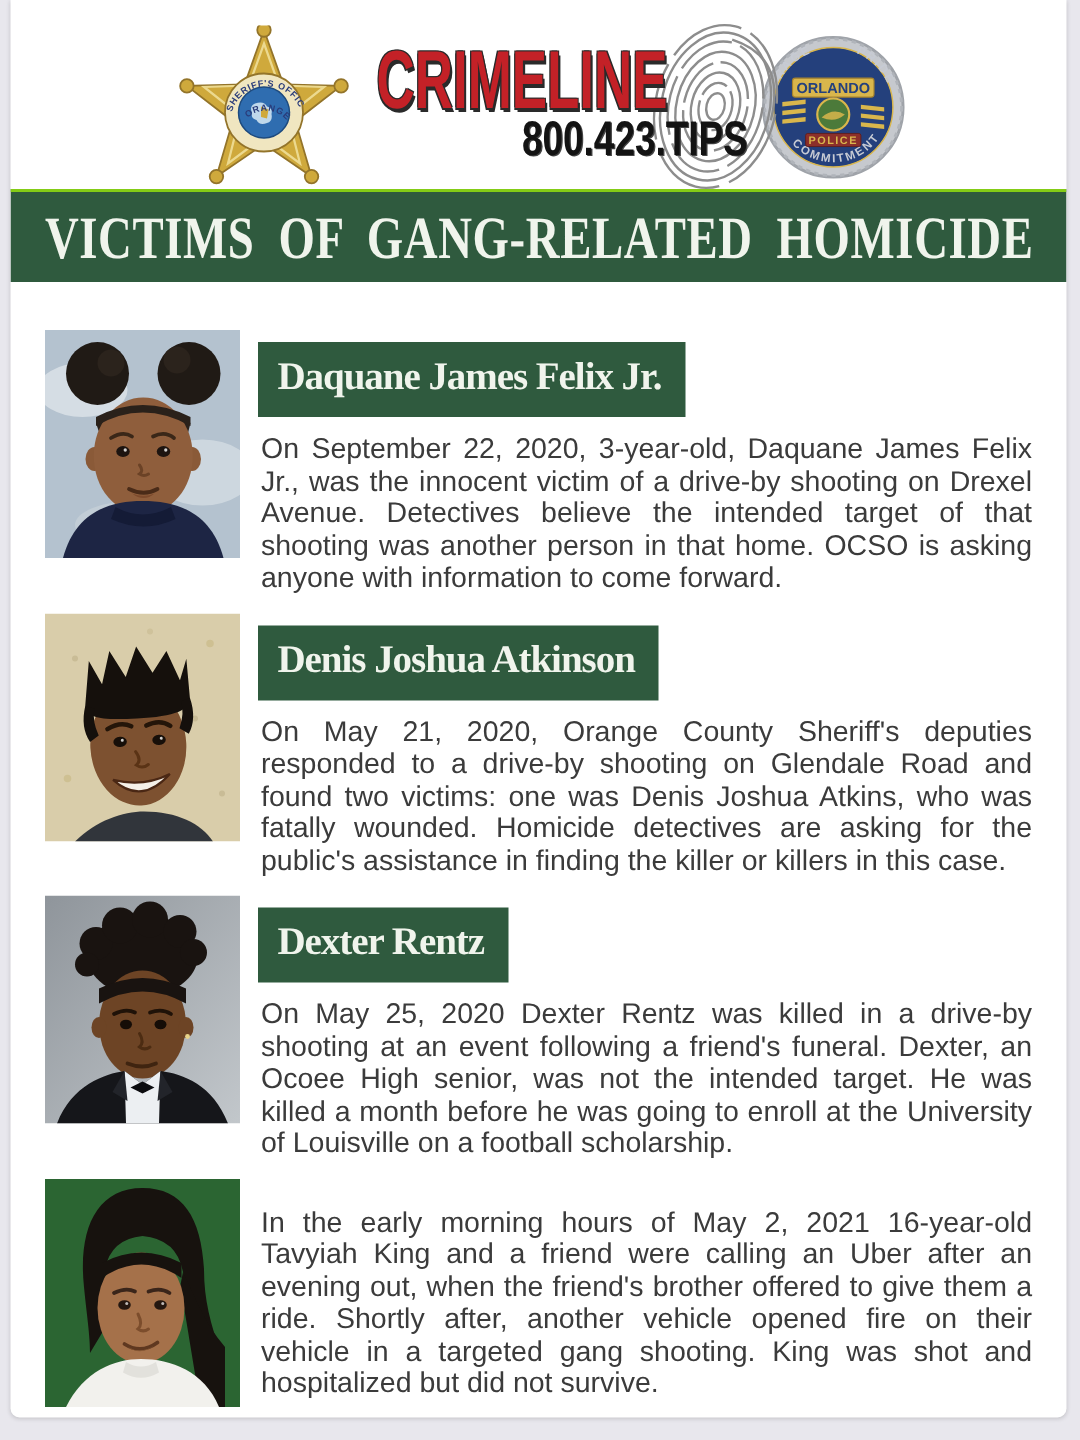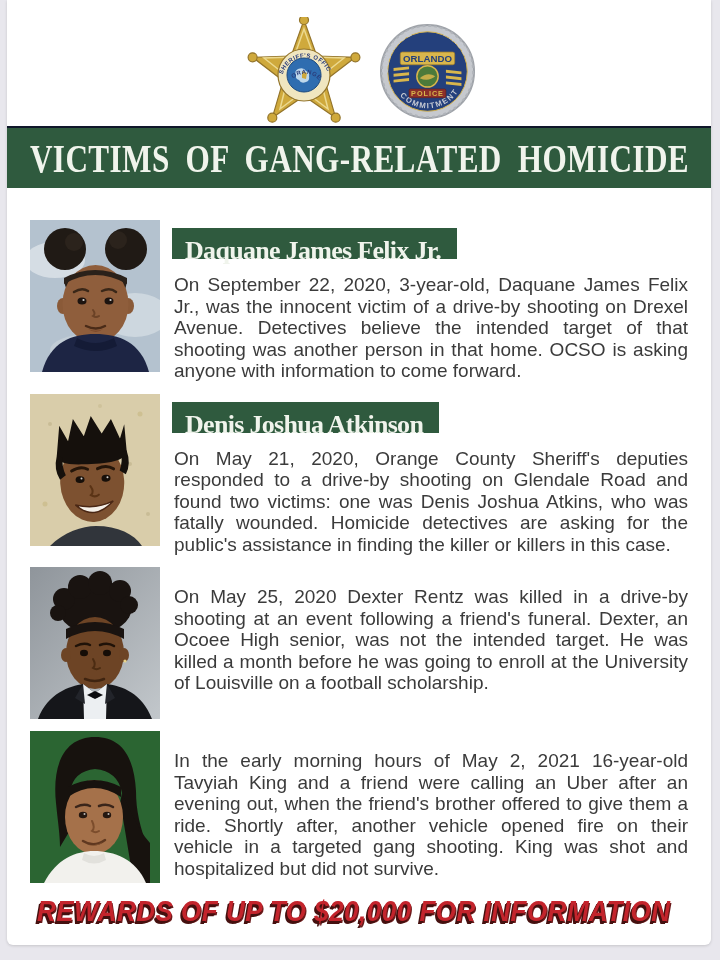--- a/index.html
+++ b/index.html
@@ -34,38 +34,38 @@
     position:absolute;right:-6px;top:54px;z-index:1;
     font-size:30px;font-weight:bold;color:#131313;white-space:nowrap;
     transform:scaleX(0.82) scaleY(1.08);transform-origin:right top;
     text-shadow:1px 1px 0 #444;
   }
   .orlando-badge{width:97px;height:97px;flex:0 0 auto;}
   
   .title-banner{
     margin-top:2px;background:#2f5a3e;height:60px;
     display:flex;align-items:center;justify-content:center;
-    border-top:2px solid #0f172a;
+    border-top:2px solid #84cc16;
   }
   .title-banner .inner{
     font-family:"Liberation Serif", serif;font-weight:bold;
     font-size:40px;color:#f0f4ec;white-space:nowrap;
     word-spacing:10px;letter-spacing:0.5px;
     transform:scaleX(0.78);transform-origin:center;
   }
   
   .entries{padding:32px 23px 0 23px;}
   .entry{display:flex;gap:12px;margin-bottom:12px;}
   .photo{width:130px;height:152px;flex:0 0 auto;display:block;}
   .entry-content{flex:1;min-width:0;margin-top:8px;}
   .name-banner{
     display:inline-block;background:#2f5a3e;
     font-family:"Liberation Serif", serif;font-weight:bold;
     font-size:26px;letter-spacing:-0.7px;color:#f0f4ec;
-    line-height:45px;height:31px;padding:0 16px 0 13px;
+    line-height:45px;height:50px;padding:0 16px 0 13px;
     white-space:nowrap;
   }
   .desc{
     margin:11px 0 0 2px;font-size:19px;line-height:21.5px;
     color:#3b3b3b;text-align:justify;
   }
   
   .reward{
     margin:8px 0 0 30px;
     font-size:26px;font-weight:bold;font-style:italic;
@@ -98,20 +98,37 @@
         <circle cx="8.6" cy="40.3" r="4.5" fill="#cfa93c"></circle>
       </g>
       <circle cx="60" cy="58" r="26" fill="#f0e6c0" stroke="#93742a" stroke-width="1.2"></circle>
       <circle cx="60" cy="58" r="17" fill="#2f6db0" stroke="#1d4a7e" stroke-width="1"></circle>
       <path d="M54,52 q6,-2 8,2 q4,1 3,5 q1,5 -3,6 q-5,2 -7,-2 q-4,-1 -3,-5 q-2,-4 2,-6 Z" fill="#cfe3f2" opacity="0.9"></path>
       <path d="M58,54 l5,2 l-1,6 l-4,-1 Z" fill="#cfa93c"></path>
       <text class="band-text"><textPath href="#bandTop" startOffset="4%">SHERIFF'S OFFICE</textPath></text>
       <text class="band-text"><textPath href="#bandBottom" startOffset="22%">ORANGE</textPath></text>
     </svg>
 
+    <div class="crimeline">
+      <svg class="fingerprint" width="84" height="112" viewBox="0 0 84 112">
+        <g transform="rotate(14 42 56)" fill="none" stroke="#8d8d8d" stroke-width="1.6">
+          <ellipse cx="42" cy="56" rx="6" ry="9"></ellipse>
+          <ellipse cx="42" cy="56" rx="11" ry="16" stroke-dasharray="20 4"></ellipse>
+          <ellipse cx="42" cy="56" rx="16" ry="23"></ellipse>
+          <ellipse cx="42" cy="56" rx="21" ry="30" stroke-dasharray="34 5"></ellipse>
+          <ellipse cx="42" cy="56" rx="26" ry="37"></ellipse>
+          <ellipse cx="42" cy="56" rx="31" ry="44" stroke-dasharray="40 6"></ellipse>
+          <ellipse cx="42" cy="56" rx="36" ry="50"></ellipse>
+          <ellipse cx="42" cy="56" rx="40" ry="55" stroke-dasharray="52 7"></ellipse>
+          <path d="M42,10 C70,12 80,30 80,56"></path>
+        </g>
+      </svg>
+      <div class="crimeline-title">CRIMELINE</div>
+      <div class="crimeline-phone">800.423.TIPS</div>
+    </div>
 
     <svg class="orlando-badge" viewBox="0 0 100 100">
       <defs>
         <path id="opdLeft" d="M10,58 A40,40 0 0 1 46,10"></path>
         <path id="opdRight" d="M54,10 A40,40 0 0 1 90,58"></path>
         <path id="opdBottom" d="M14,62 A38,38 0 0 0 86,62"></path>
       </defs>
       <circle cx="50" cy="50" r="48" fill="#c6c9ce" stroke="#9fa3a9" stroke-width="2"></circle>
       <circle cx="50" cy="50" r="47" fill="none" stroke="#b0b4ba" stroke-width="2" stroke-dasharray="3 3"></circle>
       <circle cx="50" cy="50" r="41" fill="#24407c" stroke="#d9b64c" stroke-width="1"></circle>
@@ -233,20 +250,21 @@
         <path d="M63,92 q3.5,6 0,9 q3.5,2.5 7,0" stroke="#4c2c12" stroke-width="2" fill="none" stroke-linecap="round"></path>
         <path d="M55,112 q10,4 19,0" stroke="#3f2410" stroke-width="2.5" fill="none" stroke-linecap="round"></path>
         <path d="M8,152 C18,126 40,119 53,117 L65,126 L77,117 C92,119 112,126 122,152 Z" fill="#15161a"></path>
         <path d="M53,117 L65,126 L77,117 L76,152 L54,152 Z" fill="#eceff2"></path>
         <path d="M57,128 l8,-4 l8,4 l-8,4 Z" fill="#0c0d10"></path>
         <rect x="62.5" y="126.5" width="5" height="4.5" rx="1" fill="#0c0d10"></rect>
         <path d="M53,117 l-8,14 l10,6 Z" fill="#22242a"></path>
         <path d="M77,117 l8,14 l-10,6 Z" fill="#22242a"></path>
       </svg>
       <div class="entry-content">
+        <div class="name-banner">Dexter Rentz</div>
         <p class="desc">On May 25, 2020 Dexter Rentz was killed in a drive-by shooting at an event following a friend's funeral. Dexter, an Ocoee High senior, was not the intended target. He was killed a month before he was going to enroll at the University of Louisville on a football scholarship.</p>
       </div>
     </div>
 
     <div class="entry">
       <svg class="photo" viewBox="0 0 130 152">
         <rect width="130" height="152" fill="#2e6b35"></rect>
         <rect width="130" height="152" fill="#255c2d" opacity="0.35"></rect>
         <path d="M65,6 C34,6 22,34 26,72 C28,92 30,104 30,116 L42,96 L40,60 Q44,40 65,38 Q88,40 92,62 C96,90 104,108 118,118 C110,96 106,80 106,60 C104,26 92,6 65,6 Z" fill="#17120e"></path>
         <path d="M92,62 C100,78 106,96 120,112 L120,152 L104,152 C98,120 94,90 90,72 Z" fill="#17120e"></path>

